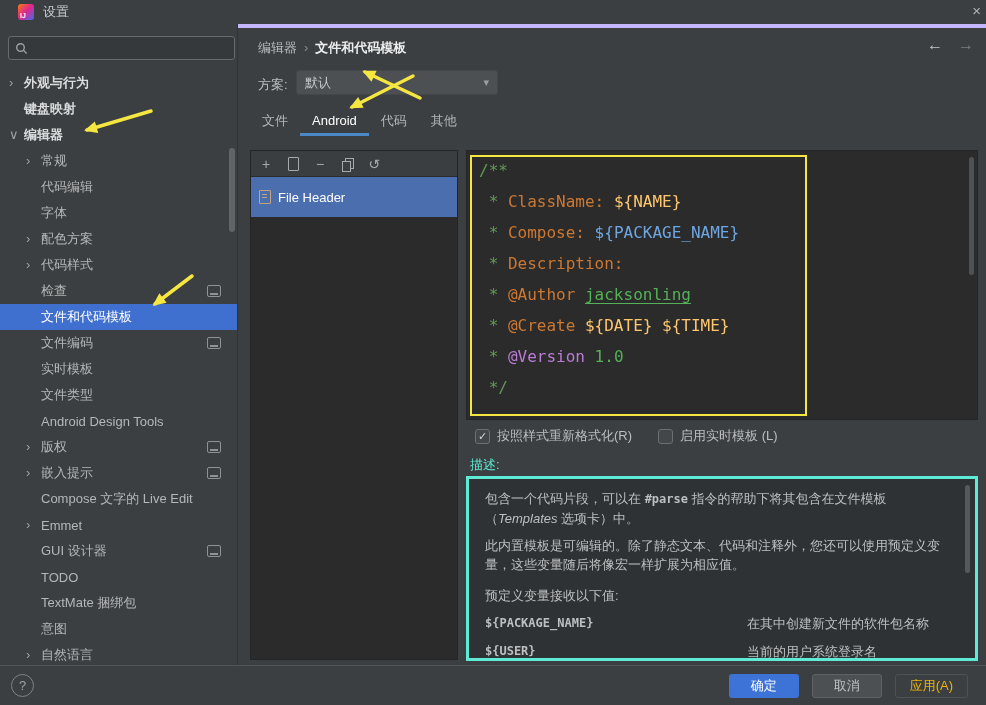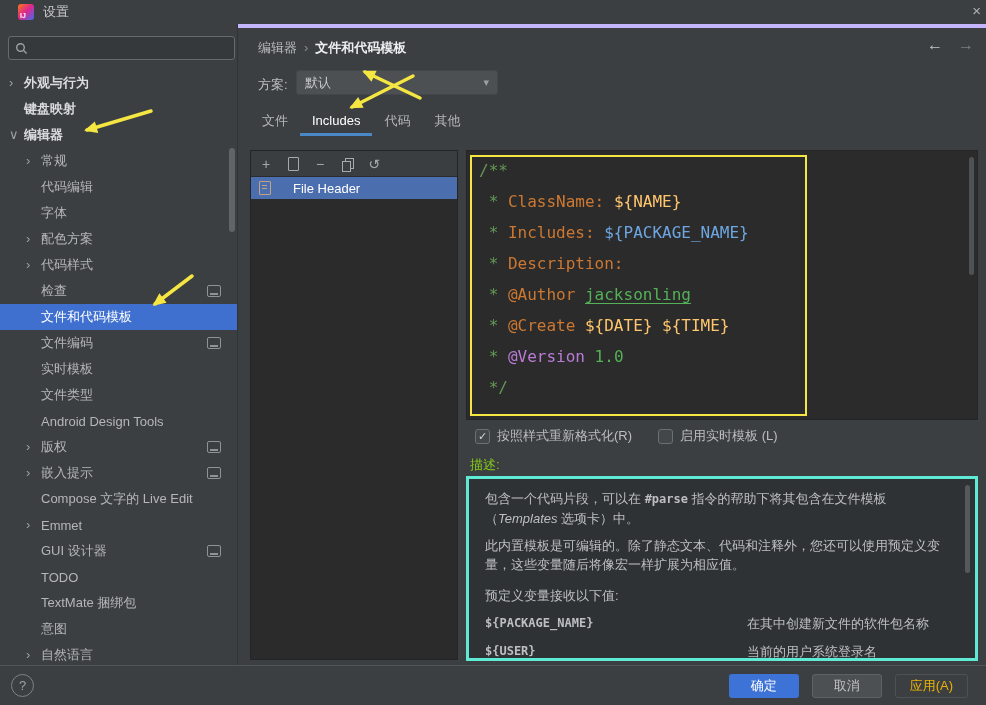--- a/index.html
+++ b/index.html
@@ -57,21 +57,21 @@
   .list-panel{position:absolute;left:250px;top:150px;width:208px;bottom:45px;background:#2b2b2b;
     border:1px solid #232527;box-sizing:border-box;}
   .list-toolbar{height:25px;background:#3b3e40;border-bottom:1px solid #292b2d;display:flex;
     align-items:center;padding-left:7px;gap:11px;}
   .tbtn{width:16px;height:16px;display:flex;align-items:center;justify-content:center;
     color:#a7aaac;font-size:14px;cursor:pointer;}
   .ic-page{width:9px;height:12px;border:1px solid #a7aaac;border-radius:1px;}
   .ic-dup{position:relative;width:14px;height:14px;}
   .ic-dup i{position:absolute;left:5px;top:1px;width:7px;height:9px;border:1px solid #a7aaac;display:block;}
   .ic-dup em{position:absolute;left:2px;top:4px;width:7px;height:9px;border:1px solid #a7aaac;background:#3b3e40;display:block;}
-  .list-row{height:22px;display:flex;align-items:center;gap:22px;padding-left:8px;background:#4b6eaf;
+  .list-row{height:40px;display:flex;align-items:center;gap:7px;padding-left:8px;background:#4b6eaf;
     color:#fff;cursor:pointer;}
   .ic-file{position:relative;width:10px;height:12px;border:1px solid #c3a37c;border-radius:1px;flex:0 0 10px;}
   .ic-file::after{content:"";position:absolute;left:2px;top:3px;width:5px;height:1px;background:#c3a37c;
     box-shadow:0 3px 0 #c3a37c;}
 
   
   .editor-panel{position:absolute;left:466px;top:150px;width:512px;height:270px;background:#2b2b2b;
     border:1px solid #232527;box-sizing:border-box;}
   .code{position:absolute;left:12px;top:4px;font-family:"DejaVu Sans Mono","Liberation Mono",monospace;
     font-size:16px;line-height:31px;}
@@ -86,21 +86,21 @@
   .annot-rect{position:absolute;left:3px;top:4px;width:333px;height:257px;border:2px solid #f5e642;
     pointer-events:none;z-index:5;}
   .ed-scroll{position:absolute;right:3px;top:6px;width:5px;height:118px;background:#4e5254;border-radius:3px;}
 
   
   .opts{position:absolute;left:475px;top:427px;display:flex;align-items:center;color:#bcbec0;}
   .cb{width:15px;height:15px;box-sizing:border-box;background:#43474a;border:1px solid #6b7074;
     border-radius:3px;margin-right:7px;display:flex;align-items:center;justify-content:center;
     color:#d6d8da;font-size:11px;cursor:pointer;}
   .opt2{margin-left:26px;}
-  .desc-label{position:absolute;left:470px;top:456px;color:#84cc16;}
+  .desc-label{position:absolute;left:470px;top:456px;color:#5eead4;}
   .desc-panel{position:absolute;left:466px;top:476px;right:8px;bottom:44px;background:#2f3234;
     border:3px solid #5eead4;box-sizing:border-box;padding:10px 16px;line-height:19px;
     color:#bdbfc1;overflow:hidden;}
   .mono-b{font-family:"DejaVu Sans Mono","Liberation Mono",monospace;font-weight:bold;font-size:12px;}
   .ital{font-style:italic;}
   .dp2{margin-top:8px;}
   .dp3{margin-top:12px;}
   .var-row{display:flex;margin-top:9px;}
   .var-name{width:262px;flex:0 0 262px;font-family:"DejaVu Sans Mono","Liberation Mono",monospace;
     font-weight:bold;font-size:12px;}
@@ -254,21 +254,21 @@
   </div>
 
   <div class="scheme-label">方案:</div>
   <div class="scheme-select">
     <span class="val">默认</span>
     <span class="dd">▾</span>
   </div>
 
   <div class="tabs">
     <div class="tab">文件</div>
-    <div class="tab selected">Includes</div>
+    <div class="tab selected">Android</div>
     <div class="tab">代码</div>
     <div class="tab">其他</div>
   </div>
 
   <div class="list-panel">
     <div class="list-toolbar">
       <span class="tbtn">+</span>
       <span class="tbtn">
           <span class="ic-page"></span>
         </span>
@@ -284,21 +284,21 @@
     <div class="list-row">
       <span class="ic-file"></span>
       <span>File Header</span>
     </div>
   </div>
 
   <div class="editor-panel">
     <div class="code">
       <div><span class="c-g">/**</span></div>
       <div><span class="c-g"> * </span><span class="c-o">ClassName: </span><span class="c-y">${NAME}</span></div>
-      <div><span class="c-g"> * </span><span class="c-o">Includes: </span><span class="c-b">${PACKAGE_NAME}</span></div>
+      <div><span class="c-g"> * </span><span class="c-o">Compose: </span><span class="c-b">${PACKAGE_NAME}</span></div>
       <div><span class="c-g"> * </span><span class="c-o">Description: </span></div>
       <div><span class="c-g"> * </span><span class="c-o">@Author </span><span class="c-lu">jacksonling</span></div>
       <div><span class="c-g"> * </span><span class="c-o">@Create </span><span class="c-y">${DATE} ${TIME}</span></div>
       <div><span class="c-g"> * </span><span class="c-m">@Version </span><span class="c-l">1.0</span></div>
       <div><span class="c-g"> */</span></div>
     </div>
     <div class="annot-rect"></div>
     <div class="ed-scroll"></div>
   </div>
 

